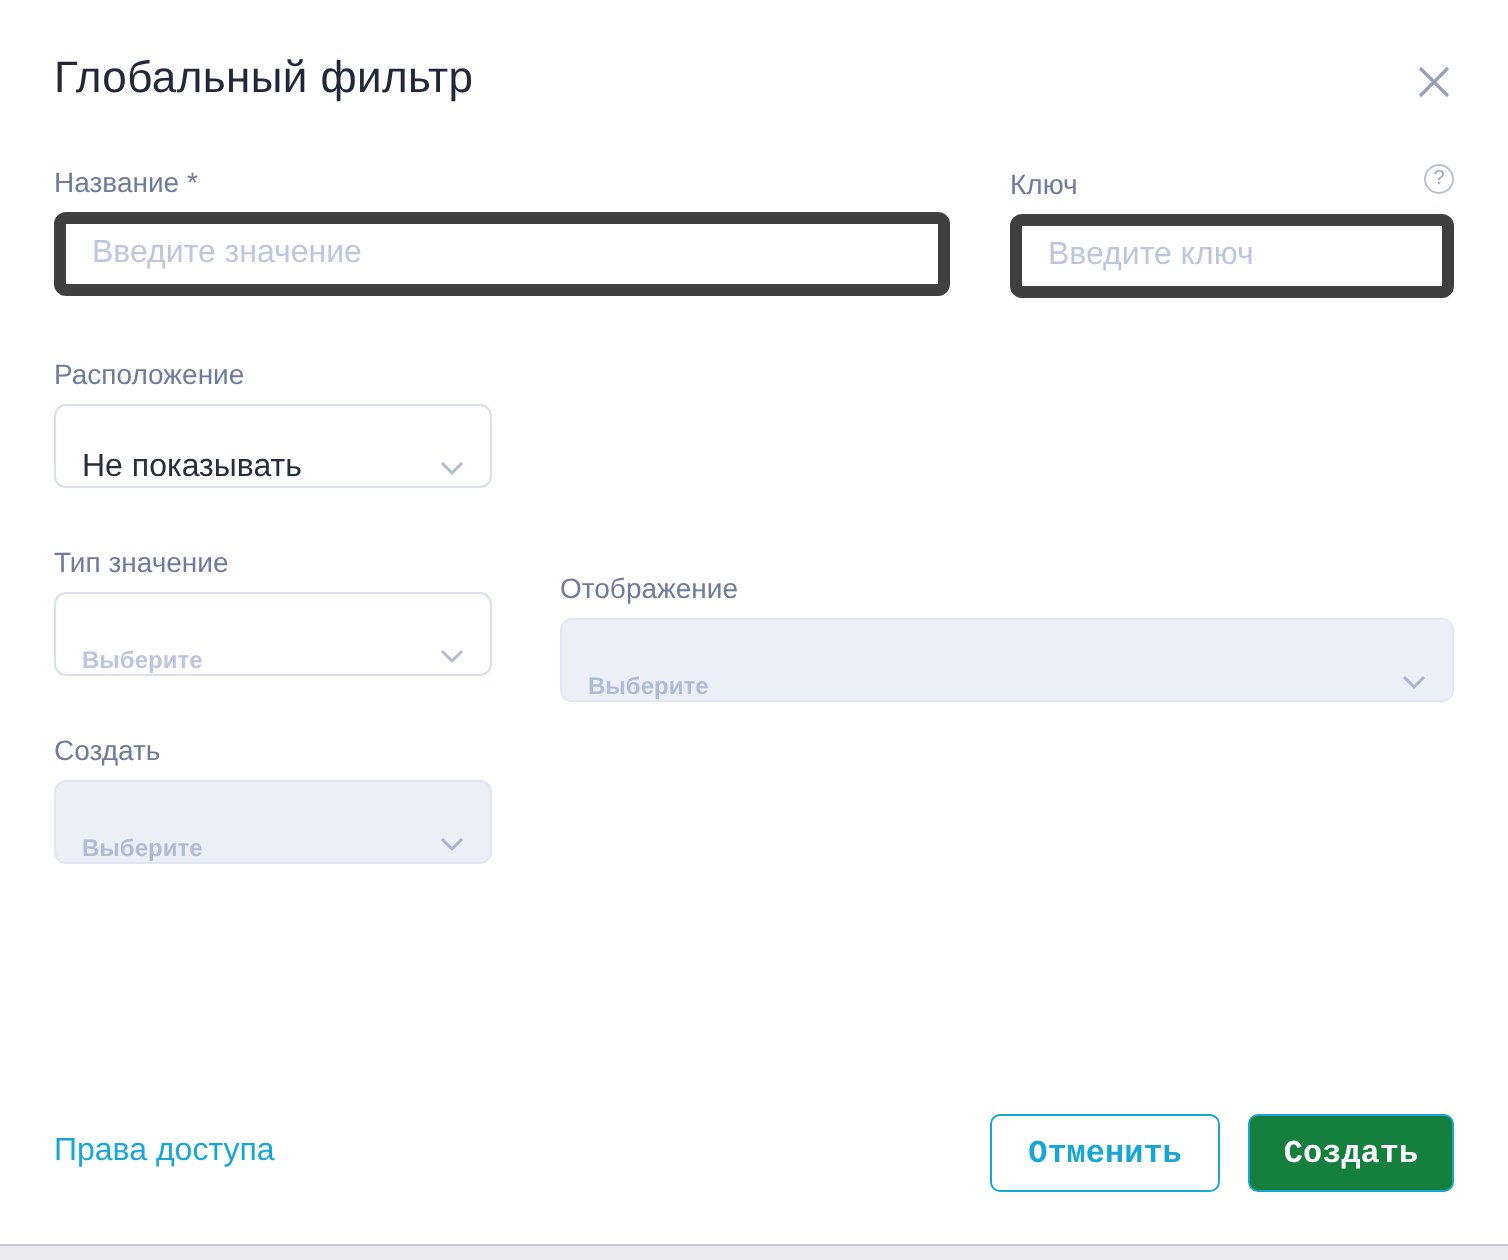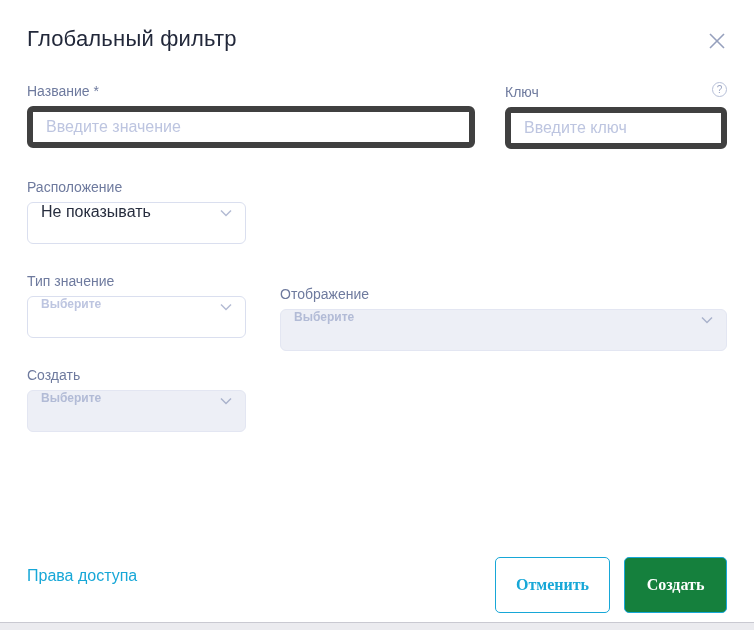--- a/index.html
+++ b/index.html
@@ -63,21 +63,21 @@
     color: #bdc5e0;
     opacity: 1;
   }
   .select-box {
     box-sizing: border-box;
     height: 42px;
     border: 1px solid #dadfef;
     border-radius: 6px;
     padding: 0 13px;
     display: flex;
-    align-items: flex-start;
+    align-items: flex-end;
     justify-content: space-between;
     background: #ffffff;
     cursor: pointer;
   }
   .select-value {
     font-size: 16px;
     color: #272d3e;
   }
   .select-placeholder {
     font-size: 12px;
@@ -117,23 +117,23 @@
     left: 27px;
     top: 567px;
     font-size: 16px;
     color: #17a7d7;
     text-decoration: none;
     cursor: pointer;
   }
   .btn {
     position: absolute;
     top: 557px;
-    height: 56px;
+    height: 39px;
     border-radius: 5px;
-    font-family: Liberation Serif, serif;
+    font-family: Liberation Mono, monospace;
     font-size: 16px;
     font-weight: 600;
     display: flex;
     align-items: center;
     justify-content: center;
     cursor: pointer;
     box-sizing: border-box;
   }
   .btn-cancel {
     left: 495px;

